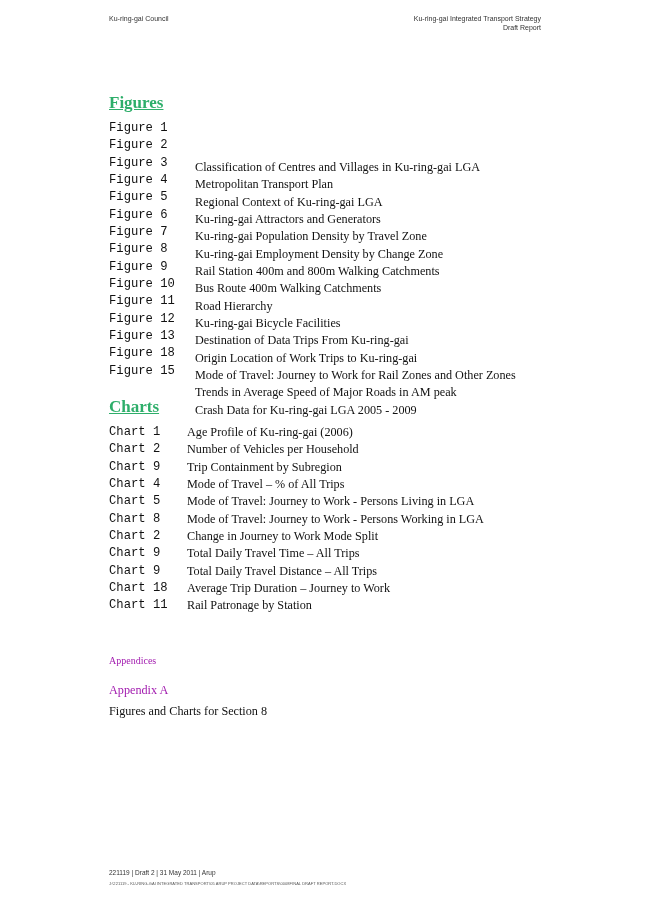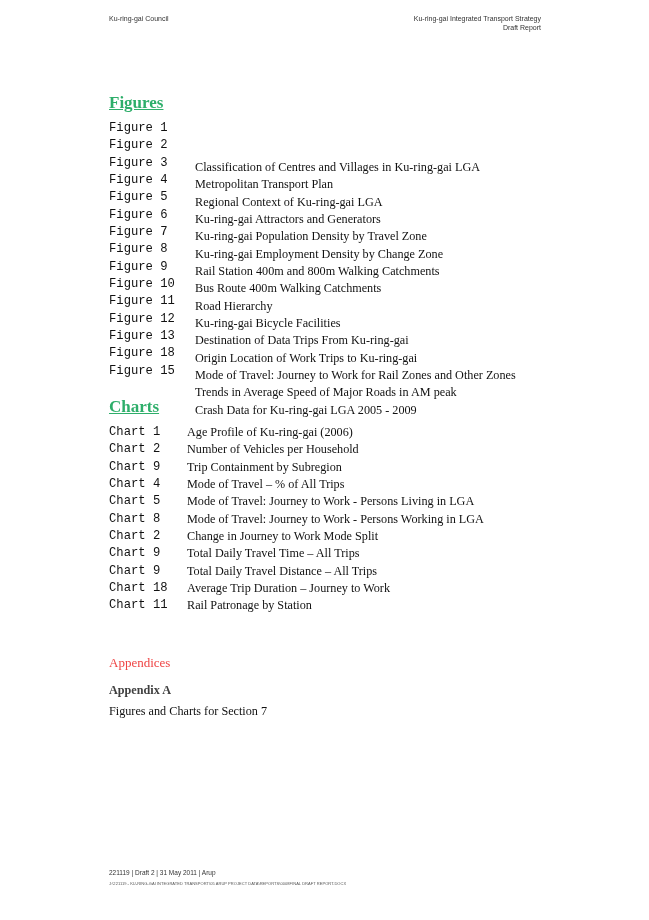--- a/index.html
+++ b/index.html
@@ -66,31 +66,31 @@
     }
     .chart-list .row .title {
       position: absolute;
       left: 78px;
     }
     .appendices-heading {
       position: absolute;
       left: 109px;
       top: 655px;
       font-family: "Liberation Serif", serif;
-      font-size: 13px;
-      color: #ef4444;
+      font-size: 10px;
+      color: #a21caf;
     }
     .appendix-title {
       position: absolute;
       left: 109px;
       top: 683px;
       font-family: "Liberation Serif", serif;
       font-size: 12.2px;
-      font-weight: bold;
-      color: #404040;
+      font-weight: normal;
+      color: #a21caf;
     }
     .appendix-desc {
       position: absolute;
       left: 109px;
       top: 704px;
       font-family: "Liberation Serif", serif;
       font-size: 12.2px;
       color: #111111;
     }
     .footer-line1 {
@@ -227,16 +227,16 @@
       <span class="title">Average Trip Duration – Journey to Work</span>
     </div>
   <div class="row">
       <span class="num">Chart 11</span>
       <span class="title">Rail Patronage by Station</span>
     </div>
 </div>
 
 <div class="appendices-heading">Appendices</div>
 <div class="appendix-title">Appendix A</div>
-<div class="appendix-desc">Figures and Charts for Section 7</div>
+<div class="appendix-desc">Figures and Charts for Section 8</div>
 
 <div class="footer-line1">221119 | Draft 2 | 31 May 2011 | Arup</div>
 <div class="footer-line2">J:\221119 - KU-RING-GAI INTEGRATED TRANSPORT\05 ARUP PROJECT DATA\REPORTS\0008FINAL DRAFT REPORT.DOCX</div>
 
 </body></html>

